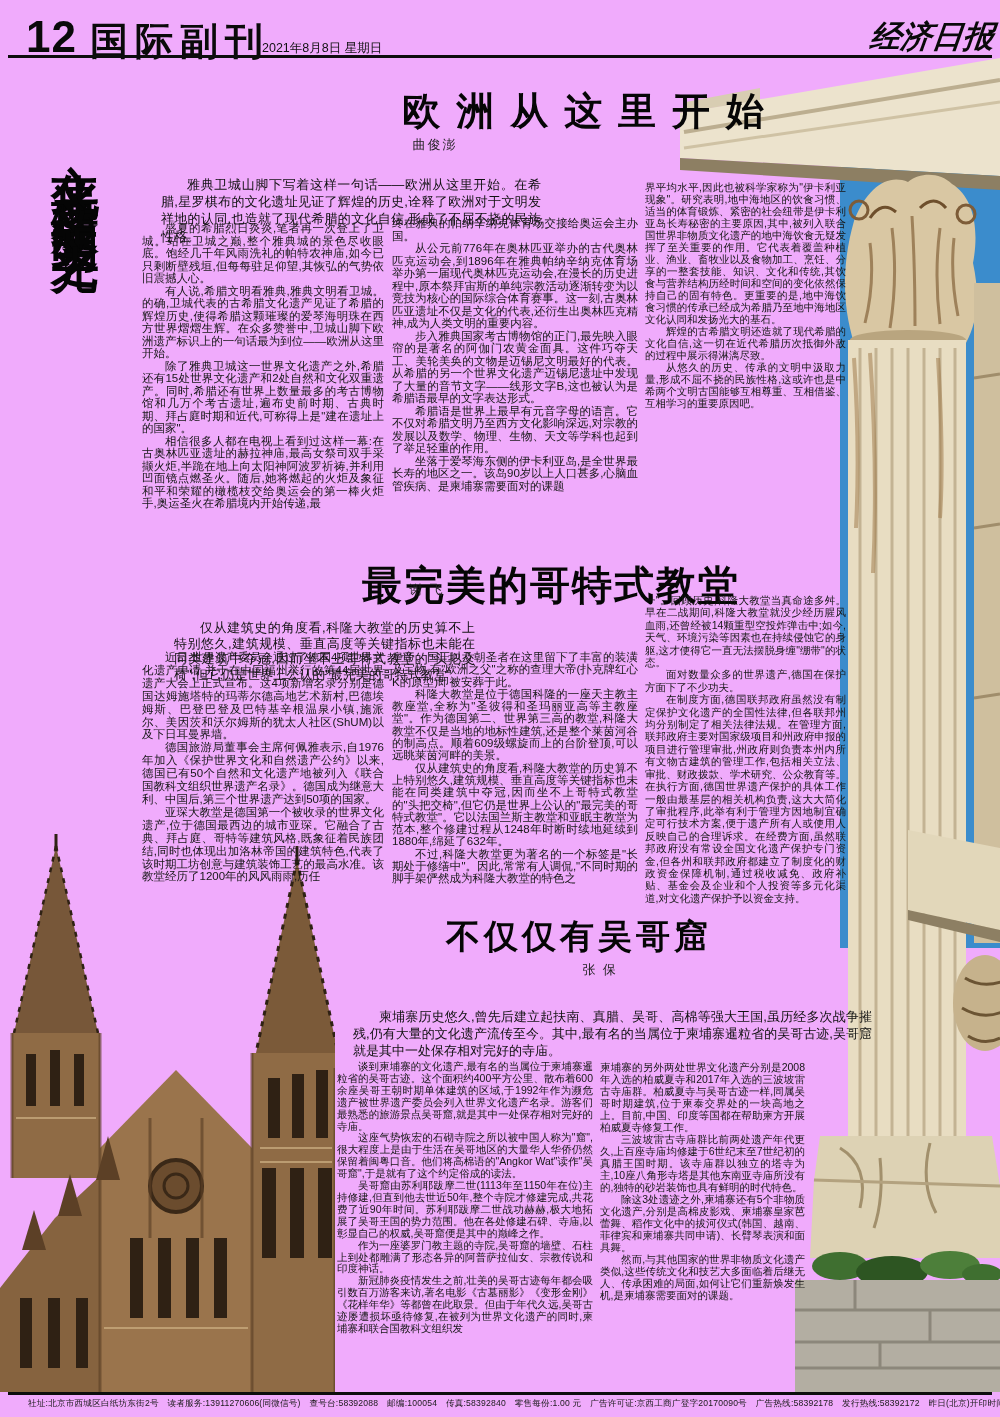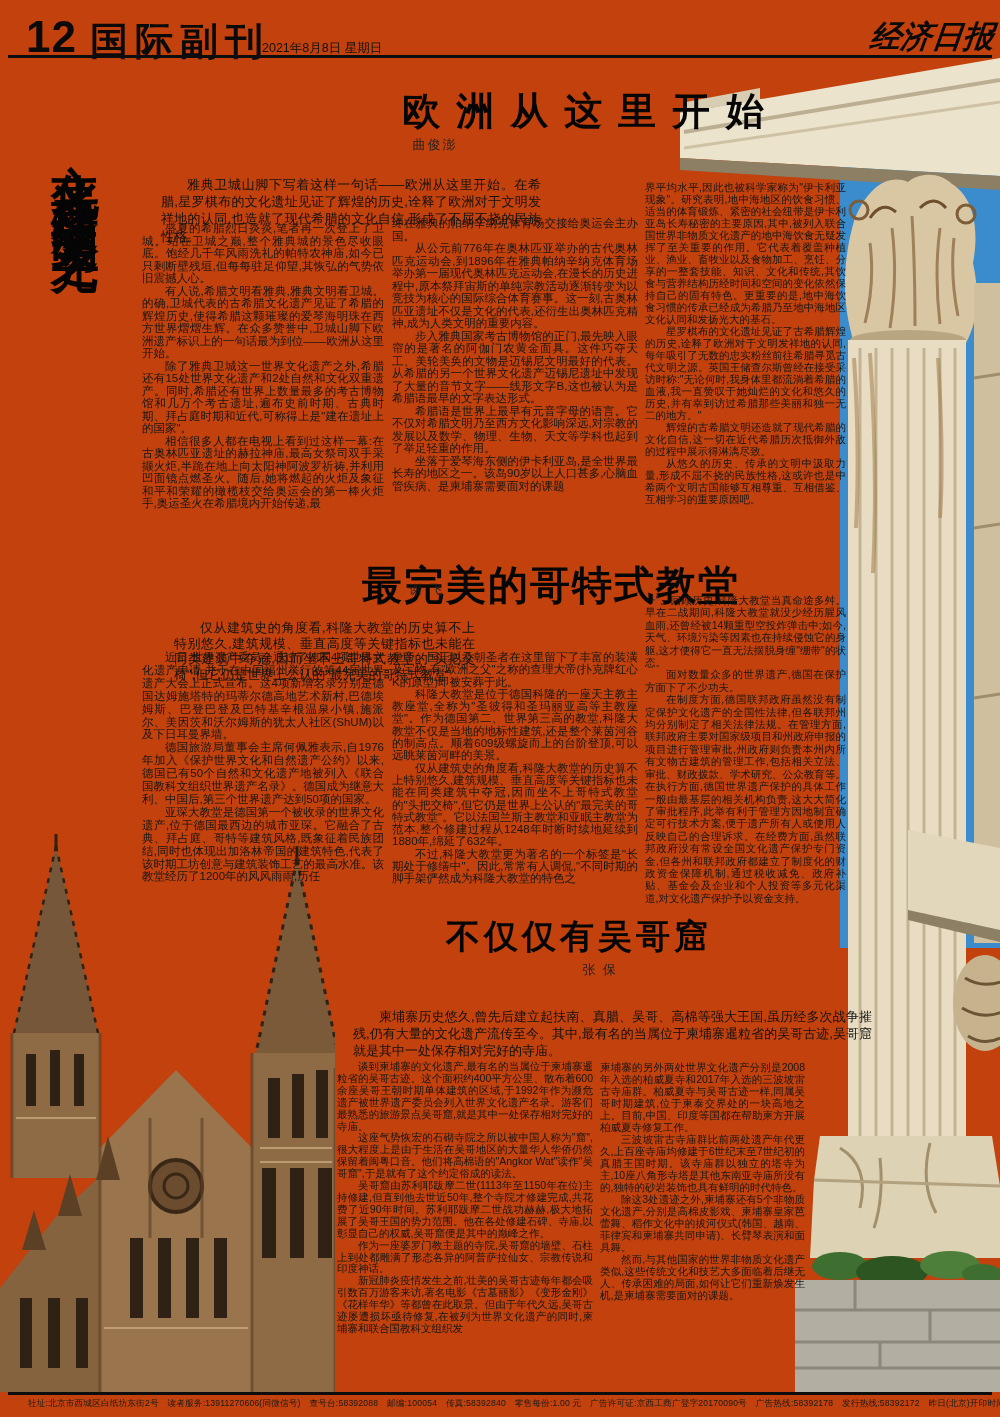--- a/index.html
+++ b/index.html
@@ -1,16 +1,16 @@
 <!DOCTYPE html>
 <html><head>
 <meta charset="utf-8">
 <style>
   html,body{margin:0;padding:0;background:#e8e8e8;}
-  #page{position:relative;width:1000px;height:1417px;margin:0 auto;background:#c2410c;
+  #page{position:relative;width:1000px;height:1417px;margin:0 auto;background:#f0abfc;
         font-family:"Liberation Sans",sans-serif;color:#1c1c1c;overflow:hidden;}
   .abs{position:absolute;}
   
   #page-num{left:26px;top:12px;font-size:44px;font-weight:900;letter-spacing:1px;color:#0a0a0a;}
   #section-name{left:90px;top:16px;font-size:38px;font-weight:900;letter-spacing:7px;color:#0a0a0a;}
   #page-date{left:262px;top:40px;font-size:12.5px;color:#111;}
   #masthead{left:860px;top:16px;width:134px;font-size:31px;font-weight:700;font-style:italic;
             font-family:"Liberation Serif",serif;transform:skewX(-6deg);color:#0a0a0a;text-align:right;}
   .rule{background:#0d0d0d;}
   
@@ -198,21 +198,20 @@
     </div>
   <div class="abs col body-main" id="a1-col2" data-first-flush="">
       <p>终在雅典的帕纳辛纳克体育场交接给奥运会主办国。</p>
       <p>从公元前776年在奥林匹亚举办的古代奥林匹克运动会,到1896年在雅典帕纳辛纳克体育场举办第一届现代奥林匹克运动会,在漫长的历史进程中,原本祭拜宙斯的单纯宗教活动逐渐转变为以竞技为核心的国际综合体育赛事。这一刻,古奥林匹亚遗址不仅是文化的代表,还衍生出奥林匹克精神,成为人类文明的重要内容。</p>
       <p>步入雅典国家考古博物馆的正门,最先映入眼帘的是著名的阿伽门农黄金面具。这件巧夺天工、美轮美奂的文物是迈锡尼文明最好的代表。从希腊的另一个世界文化遗产迈锡尼遗址中发现了大量的音节文字——线形文字B,这也被认为是希腊语最早的文字表达形式。</p>
       <p>希腊语是世界上最早有元音字母的语言。它不仅对希腊文明乃至西方文化影响深远,对宗教的发展以及数学、物理、生物、天文等学科也起到了举足轻重的作用。</p>
       <p>坐落于爱琴海东侧的伊卡利亚岛,是全世界最长寿的地区之一。该岛90岁以上人口甚多,心脑血管疾病、是柬埔寨需要面对的课题</p>
     </div>
   <div class="abs col body-small" id="a1-col3" data-first-flush="">
       <p>界平均水平,因此也被科学家称为"伊卡利亚现象"。研究表明,地中海地区的饮食习惯、适当的体育锻炼、紧密的社会纽带是伊卡利亚岛长寿秘密的主要原因,其中,被列入联合国世界非物质文化遗产的地中海饮食无疑发挥了至关重要的作用。它代表着覆盖种植业、渔业、畜牧业以及食物加工、烹饪、分享的一整套技能、知识、文化和传统,其饮食与营养结构历经时间和空间的变化依然保持自己的固有特色。更重要的是,地中海饮食习惯的传承已经成为希腊乃至地中海地区文化认同和发扬光大的基石。</p>
-      <p>星罗棋布的文化遗址见证了古希腊辉煌的历史,诠释了欧洲对于文明发祥地的认同,每年吸引了无数的忠实粉丝前往希腊寻觅古代文明之源。英国王储查尔斯曾经在接受采访时称:"无论何时,我身体里都流淌着希腊的血液,我一直赞叹于她灿烂的文化和悠久的历史,并有幸到访过希腊那些美丽和独一无二的地方。"</p>
       <p>辉煌的古希腊文明还造就了现代希腊的文化自信,这一切在近代希腊历次抵御外敌的过程中展示得淋漓尽致。</p>
       <p>从悠久的历史、传承的文明中汲取力量,形成不屈不挠的民族性格,这或许也是中希两个文明古国能够互相尊重、互相借鉴、互相学习的重要原因吧。</p>
     </div>
 
   <div class="abs a-title" id="a2-title">最完美的哥特式教堂</div>
   <div class="abs a-author" id="a2-author">谢  飞</div>
   <div class="abs lead" id="a2-lead">
       <p>仅从建筑史的角度看,科隆大教堂的历史算不上特别悠久,建筑规模、垂直高度等关键指标也未能在同类建筑中夺冠,因而坐不上哥特式教堂的"头把交椅",但它仍是世界上公认的"最完美的哥特式教堂"。</p>
     </div>
   <div class="abs col body-main" id="a2-col1">

